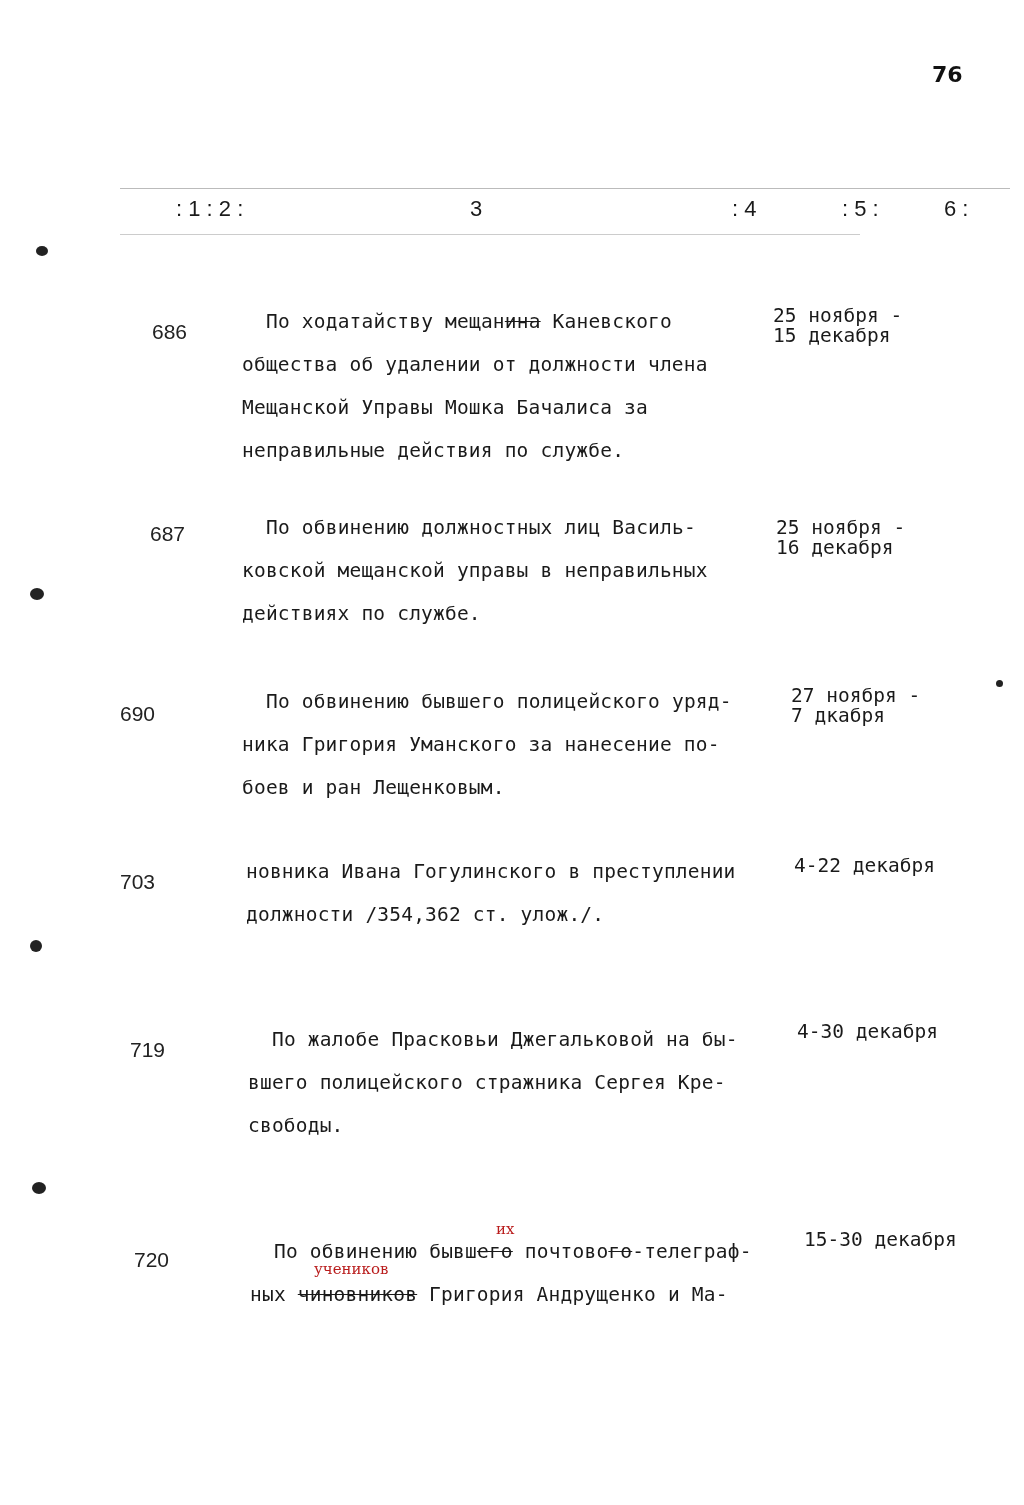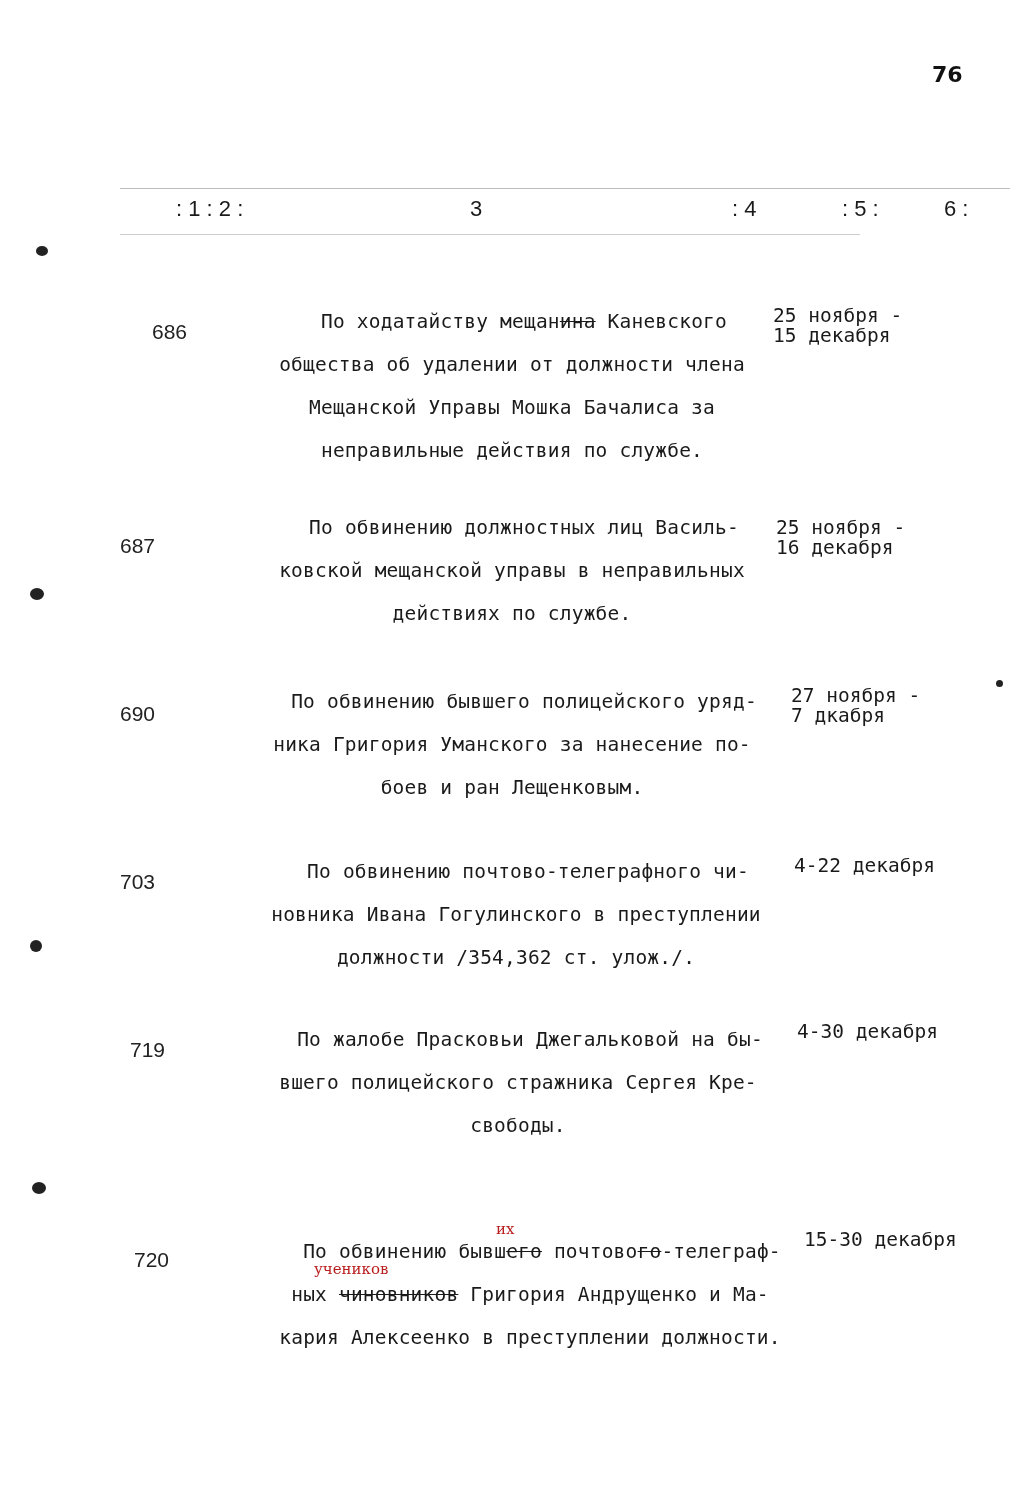--- a/index.html
+++ b/index.html
@@ -6,21 +6,21 @@
   body { width:1024px; height:1505px; position:relative; overflow:hidden;
          font-family:"DejaVu Sans Mono","Liberation Mono",monospace; color:#1a1a1a; }
   .page-number { position:absolute; left:932px; top:62px; font-family:"DejaVu Sans","Liberation Sans",sans-serif;
                  font-size:22px; font-weight:bold; color:#111; }
   .header-row { position:absolute; top:196px; left:120px; width:880px; height:34px; font-size:22px; }
   .header-row span { position:absolute; top:0; font-family:"Liberation Sans","DejaVu Sans",sans-serif; }
   .rule { position:absolute; height:1px; background:#888; }
   .entry { position:absolute; left:0; width:1024px; }
   .entry-num { position:absolute; left:120px; font-size:21px; font-family:"Liberation Sans","DejaVu Sans",sans-serif; color:#222; }
   .entry-text { position:absolute; left:242px; width:540px; font-size:19.5px; line-height:43px; letter-spacing:0.2px; }
-  .entry-text .line { display:block; white-space:nowrap;text-align:center; }
+  .entry-text .line { display:block; white-space:nowrap; }
   .entry-text .line.indent { padding-left:24px; }
   .entry-date { position:absolute; font-size:19.5px; line-height:20px; white-space:nowrap; }
   .strike { text-decoration:line-through; }
   .hand { position:absolute; font-family:"DejaVu Serif",serif; font-size:15px; color:#b91c1c; }
   .speck { position:absolute; background:#222; border-radius:50%; }
 </style>
 </head>
 <body>
 
 <div class="page-number">76</div>
@@ -43,21 +43,21 @@
     <span class="line">Мещанской Управы Мошка Бачалиса за</span>
     <span class="line">неправильные действия по службе.</span>
   </div>
   <div class="entry-date" style="left:773px;top:6px;">
     <div>25 ноября -</div>
     <div>15 декабря</div>
   </div>
 </div>
 
 <div class="entry" style="top:506px;">
-  <div class="entry-num" style="top:28px;">687</div>
+  <div class="entry-num" style="top:16px;margin-left:30px;">687</div>
   <div class="entry-text" style="top:0;">
     <span class="line indent">По обвинению должностных лиц Василь-</span>
     <span class="line">ковской мещанской управы в неправильных</span>
     <span class="line">действиях по службе.</span>
   </div>
   <div class="entry-date" style="left:776px;top:12px;">
     <div>25 ноября -</div>
     <div>16 декабря</div>
   </div>
 </div>
@@ -71,21 +71,20 @@
   </div>
   <div class="entry-date" style="left:791px;top:6px;">
     <div>27 ноября -</div>
     <div>7 дкабря</div>
   </div>
 </div>
 
 <div class="entry" style="top:850px;">
   <div class="entry-num" style="top:20px;">703</div>
   <div class="entry-text" style="top:0;left:246px;">
-    <span class="line indent">По обвинению почтово-телеграфного чи-</span>
     <span class="line">новника Ивана Гогулинского в преступлении</span>
     <span class="line">должности /354,362 ст. улож./.</span>
   </div>
   <div class="entry-date" style="left:794px;top:6px;">
     <div>4-22 декабря</div>
   </div>
 </div>
 
 <div class="entry" style="top:1018px;">
   <div class="entry-num" style="top:20px;left:130px;">719</div>
@@ -99,21 +98,20 @@
   </div>
 </div>
 
 <div class="entry" style="top:1226px;">
   <div class="entry-num" style="top:22px;left:134px;">720</div>
   <div class="hand" style="left:496px;top:-6px;">их</div>
   <div class="hand" style="left:314px;top:34px;">учеников</div>
   <div class="entry-text" style="top:4px;left:250px;width:560px;">
     <span class="line indent"><span>По обвинению бывш</span><span class="strike">его</span><span> почтово</span><span class="strike">го</span><span>-телеграф-</span></span>
     <span class="line"><span>ных </span><span class="strike">чиновников</span><span> Григория Андрущенко и Ма-</span></span>
-    <span class="line">кария Алексеенко в преступлении должности.</span>
   </div>
   <div class="entry-date" style="left:804px;top:4px;">
     <div>15-30 декабря</div>
   </div>
 </div>
 
 <div class="speck" style="left:36px;top:246px;width:12px;height:10px;"></div>
 <div class="speck" style="left:30px;top:588px;width:14px;height:12px;"></div>
 <div class="speck" style="left:30px;top:940px;width:12px;height:12px;"></div>
 <div class="speck" style="left:32px;top:1182px;width:14px;height:12px;"></div>

